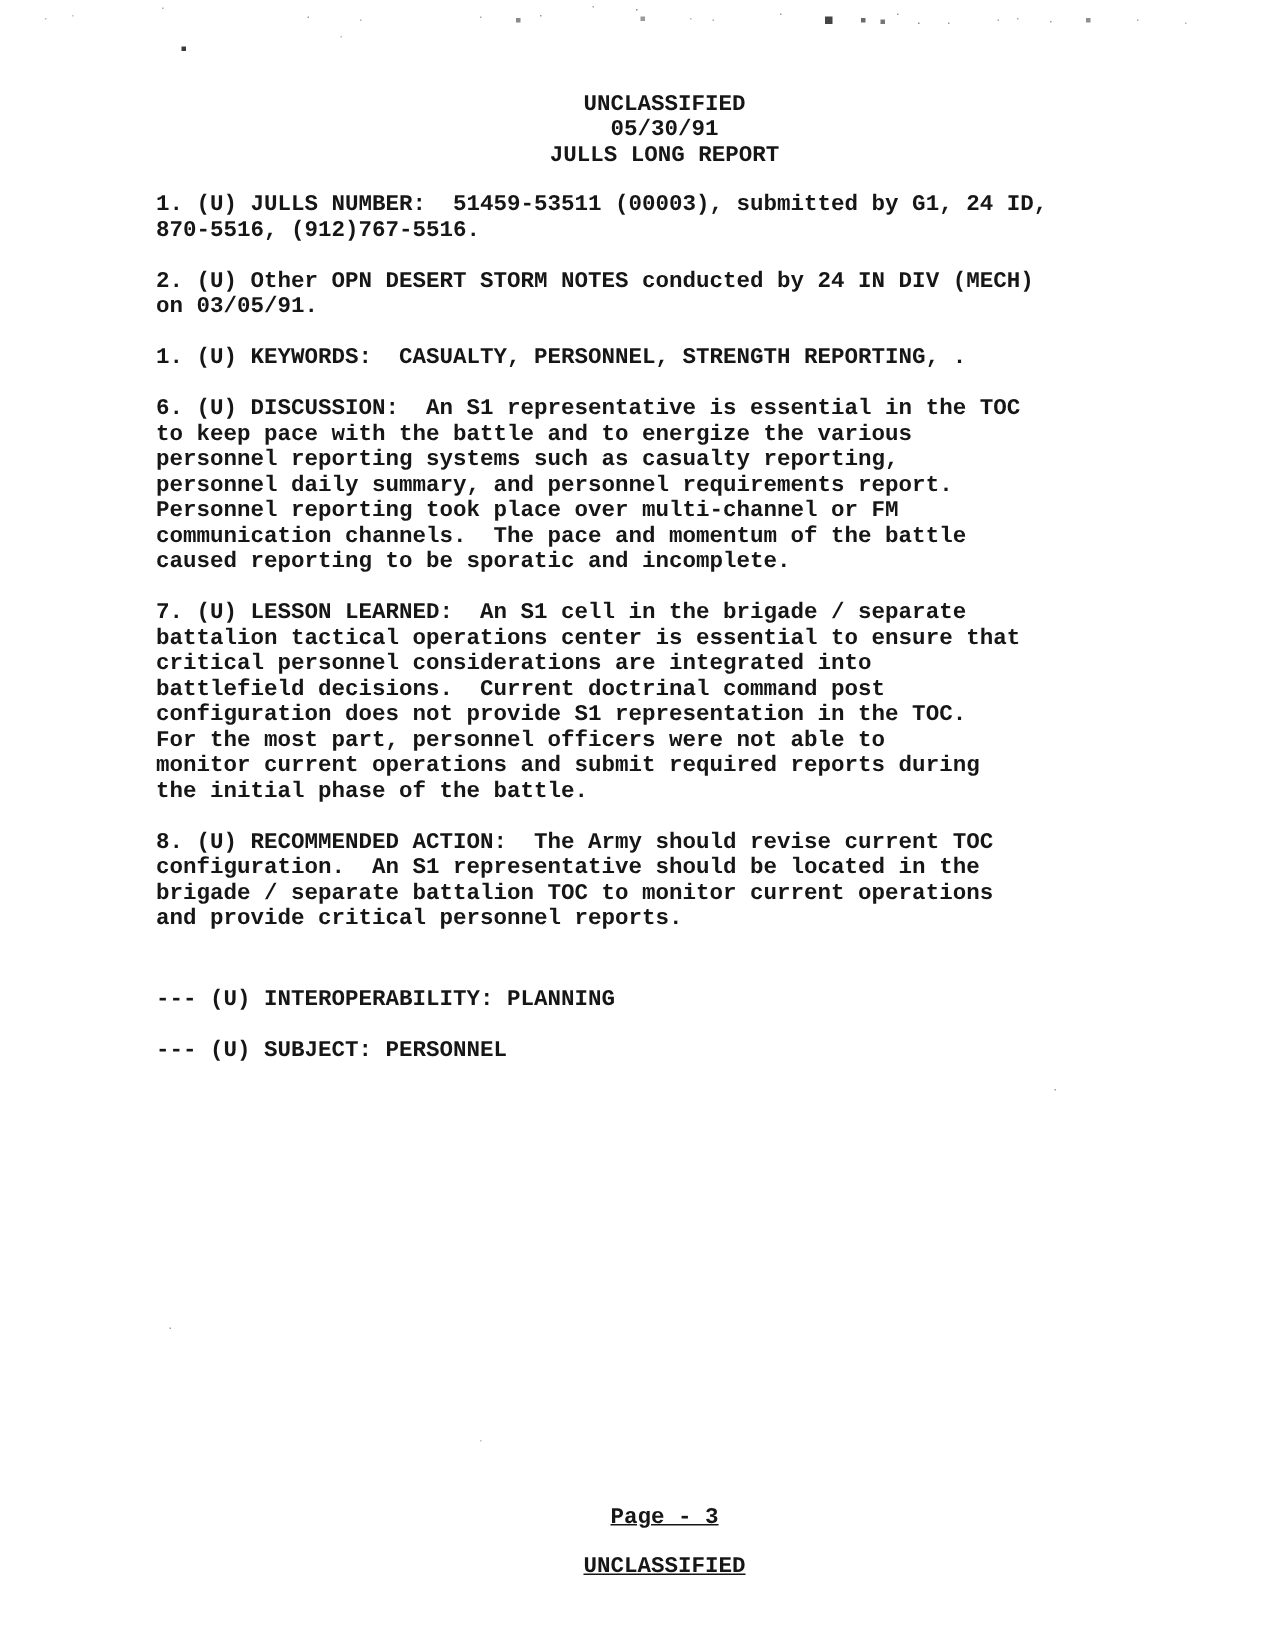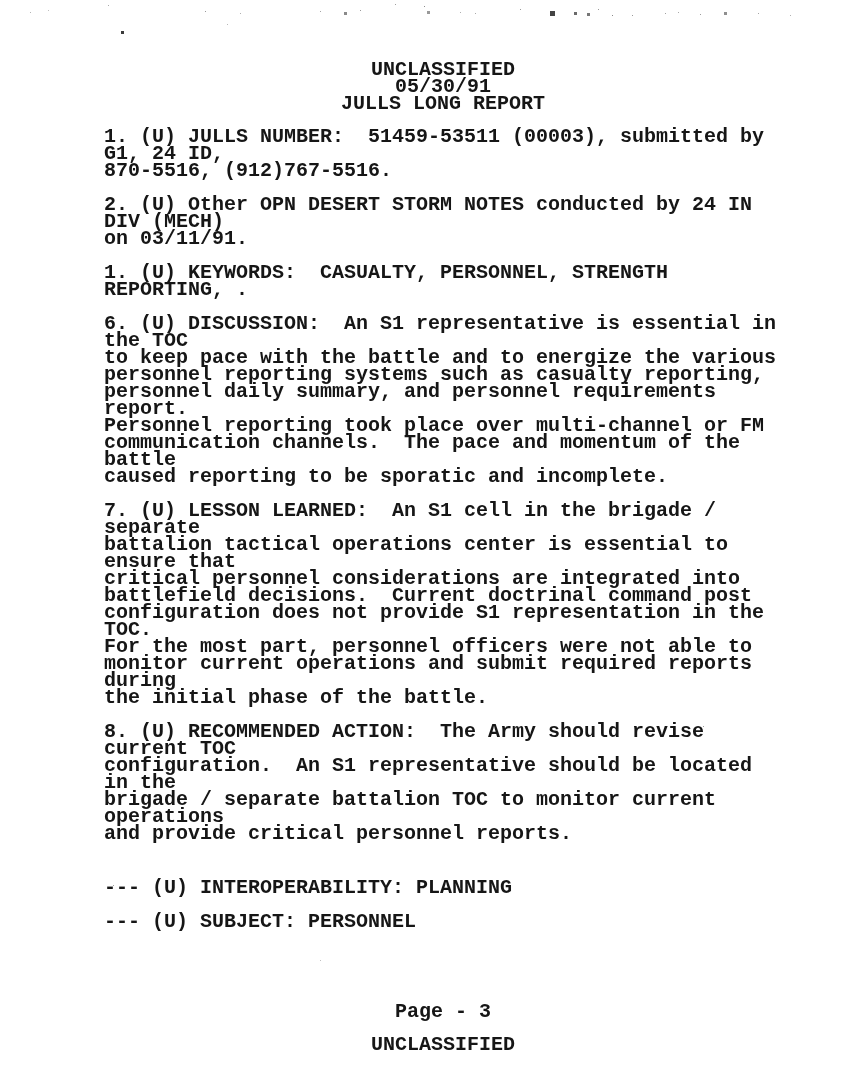--- a/index.html
+++ b/index.html
@@ -8,21 +8,21 @@
     background: #e8e8e8;
   }
   .page {
     position: relative;
     width: 848px;
     height: 1088px;
     background: #ffffff;
     overflow: hidden;
     font-family: "Liberation Mono", "DejaVu Sans Mono", monospace;
     font-weight: 700;
-    font-size: 20px;
+    font-size: 15px;
     line-height: 17px;
     color: #161616;
   }
   .content {
     position: absolute;
     left: 104px;
     top: 61px;
     width: 678px;
   }
   .hdr-class {
@@ -45,20 +45,21 @@
   }
   .distribution {
     margin-top: 37px;
   }
   .footer {
     position: absolute;
     left: 104px;
     top: 1003px;
     width: 678px;
     text-align: center;
+    text-decoration: underline;
   }
   .footer-class {
     margin-top: 16px;
   }
   
   .specks {
     position: absolute;
     top: 0;
     left: 0;
     width: 1px;
@@ -86,21 +87,21 @@
   <div class="specks"></div>
 
   <div class="content">
     <div class="hdr-class">UNCLASSIFIED</div>
     <div class="hdr-date">05/30/91</div>
     <div class="hdr-title">JULLS LONG REPORT</div>
 
     <p class="para">1. (U) JULLS NUMBER:  51459-53511 (00003), submitted by G1, 24 ID,
 870-5516, (912)767-5516.</p>
     <p class="para">2. (U) Other OPN DESERT STORM NOTES conducted by 24 IN DIV (MECH)
-on 03/11/91.</p>
+on 03/05/91.</p>
     <p class="para">1. (U) KEYWORDS:  CASUALTY, PERSONNEL, STRENGTH REPORTING, .</p>
     <p class="para">6. (U) DISCUSSION:  An S1 representative is essential in the TOC
 to keep pace with the battle and to energize the various
 personnel reporting systems such as casualty reporting,
 personnel daily summary, and personnel requirements report.
 Personnel reporting took place over multi-channel or FM
 communication channels.  The pace and momentum of the battle
 caused reporting to be sporatic and incomplete.</p>
     <p class="para">7. (U) LESSON LEARNED:  An S1 cell in the brigade / separate
 battalion tactical operations center is essential to ensure that

